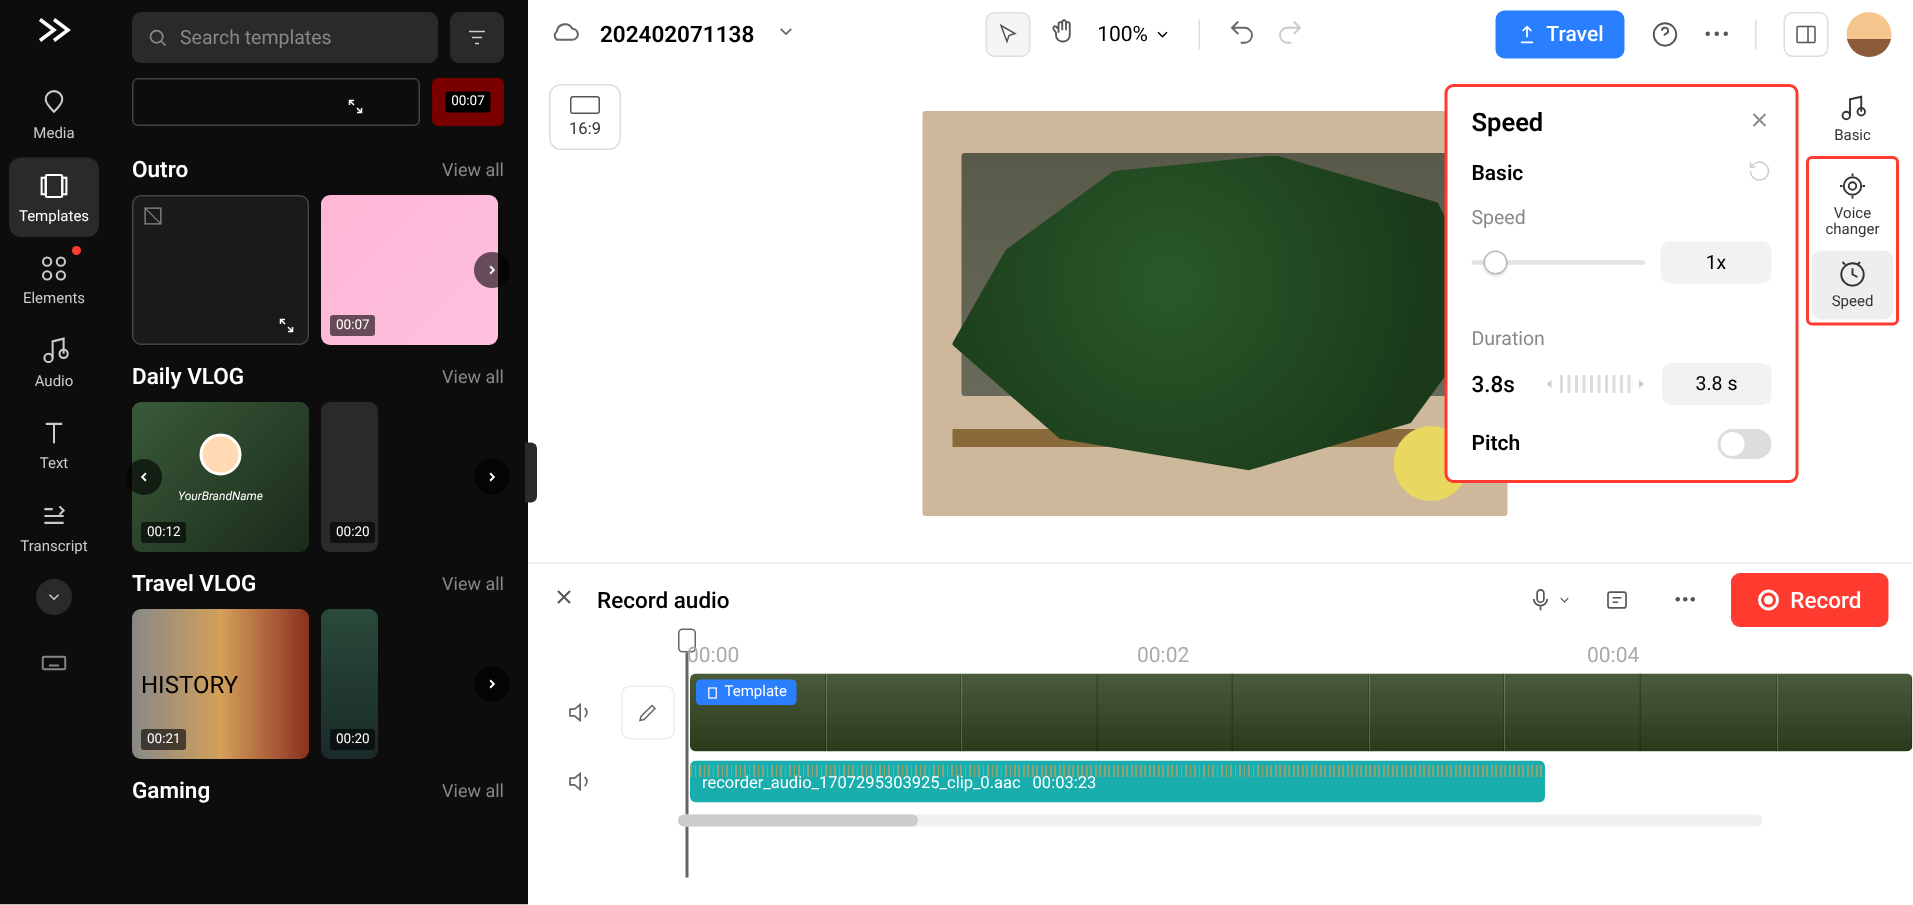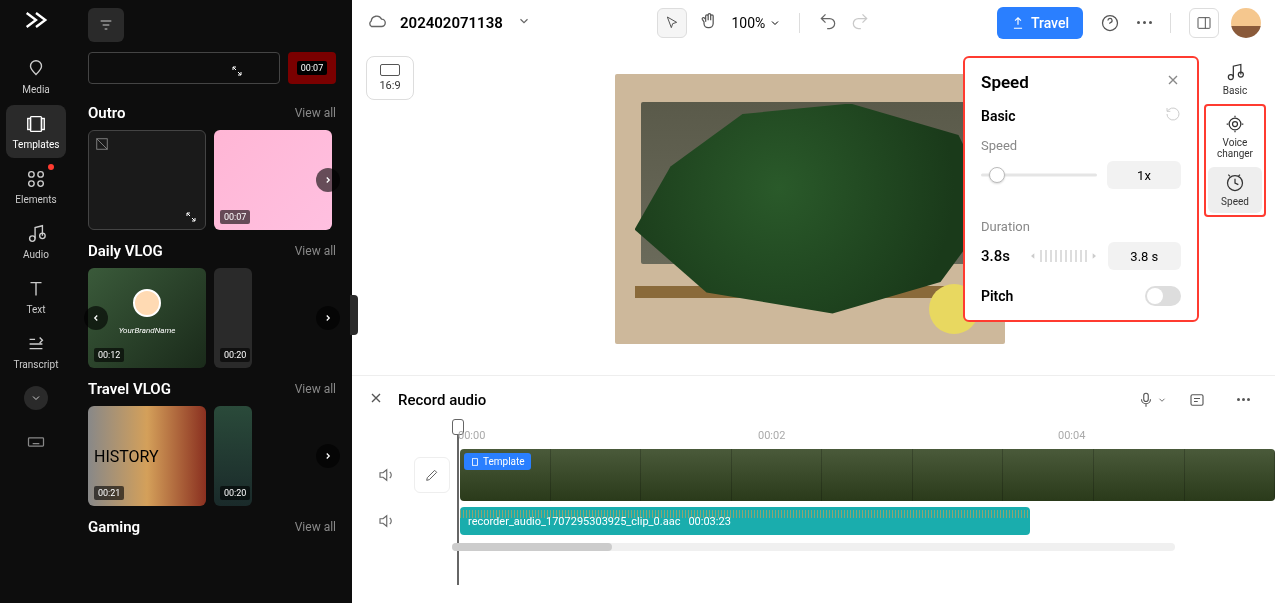--- a/index.html
+++ b/index.html
@@ -92,21 +92,21 @@
 .tl-title{font-size:15px;font-weight:500}
 .tl-spacer{flex:1}
 .tl-mic{color:#555;display:flex;align-items:center;gap:2px}
 .tl-icon{width:32px;height:32px;display:flex;align-items:center;justify-content:center;color:#555;border-radius:6px}
 .tl-more span{width:3px;height:3px;background:#555;border-radius:50%;display:inline-block;margin:0 1px}
 .tl-record{background:#ff3b30;color:#fff;border-radius:6px;padding:9px 18px;font-size:15px;font-weight:500;display:flex;align-items:center;gap:8px}
 .tl-record .dot{width:14px;height:14px;border:2px solid #fff;border-radius:50%;position:relative}
 .tl-record .dot::after{content:'';position:absolute;inset:2px;background:#fff;border-radius:50%}
 .timeline{flex:0 0 180px;display:flex;flex-direction:column;position:relative;padding:0 0 16px 0}
 .tl-ruler{height:26px;position:relative;margin-left:100px}
-.tl-tick{position:absolute;top:6px;color:#aaa;font-size:11px}
+.tl-tick{position:absolute;top:6px;color:#aaa;font-size:14px}
 .tl-playhead{position:absolute;top:-4px;left:0;display:flex;flex-direction:column;align-items:center}
 .tl-playhead .head{width:12px;height:16px;border:1.5px solid #666;border-radius:3px}
 .tl-playhead .line{width:1.5px;height:150px;background:#666}
 .tl-rows{display:flex;flex-direction:column;gap:6px}
 .tl-row{display:flex;align-items:center;height:52px;gap:10px;padding-left:16px}
 .tl-row.audio{height:28px}
 .tl-row-ctl{width:36px;height:36px;display:flex;align-items:center;justify-content:center;color:#666}
 .tl-row-ctl.edit{border:1px solid #eee;border-radius:6px}
 .tl-track{flex:1;height:100%;position:relative;overflow:hidden}
 .tl-clip-video{position:absolute;left:0;top:0;right:0;height:100%;display:flex;border-radius:4px;overflow:hidden}
@@ -179,20 +179,27 @@
   <div class="rail-kb">
       <svg width="20" height="20" viewBox="0 0 24 24" fill="none" stroke="currentColor" stroke-width="1.5">
         <rect x="3" y="7" width="18" height="10" rx="1"></rect>
         <path d="M7 11h.01M11 11h.01M15 11h.01M8 14h8"></path>
       </svg>
     </div>
 </div>
 
 <div class="templates-panel">
   <div class="tp-search">
+    <div class="tp-search-input">
+      <svg width="14" height="14" viewBox="0 0 24 24" fill="none" stroke="#888" stroke-width="2">
+          <circle cx="11" cy="11" r="7"></circle>
+          <path d="M21 21l-5-5"></path>
+        </svg>
+      <span style="color:#888">Search templates</span>
+    </div>
     <div class="tp-filter">
         <svg width="16" height="16" viewBox="0 0 24 24" fill="none" stroke="currentColor" stroke-width="1.5">
           <path d="M4 6h16M7 12h10M10 18h4"></path>
         </svg>
       </div>
   </div>
   <div style="display:flex;gap:8px;margin-bottom:10px">
     <div class="tp-top-thumb" style="flex:1">
       <svg width="12" height="12" viewBox="0 0 24 24" stroke="#fff" fill="none" stroke-width="2" style="position:absolute;bottom:6px;right:36px">
           <path d="M4 4l6 6M4 10V4h6M20 20l-6-6M20 14v6h-6"></path>
@@ -460,20 +467,24 @@
         <svg width="18" height="18" viewBox="0 0 24 24" fill="none" stroke="currentColor" stroke-width="1.5">
           <rect x="4" y="5" width="16" height="14" rx="2"></rect>
           <path d="M8 10h8M8 14h5"></path>
         </svg>
       </div>
     <div class="tl-icon tl-more">
         <span></span>
         <span></span>
         <span></span>
       </div>
+    <div class="tl-record">
+        <span class="dot"></span>
+        <span>Record</span>
+      </div>
 
   </div>
 
   <div class="timeline">
     <div class="tl-ruler">
       <div class="tl-playhead">
           <div class="head"></div>
           <div class="line"></div>
         </div>
       <span class="tl-tick" style="left:6px">00:00</span>

